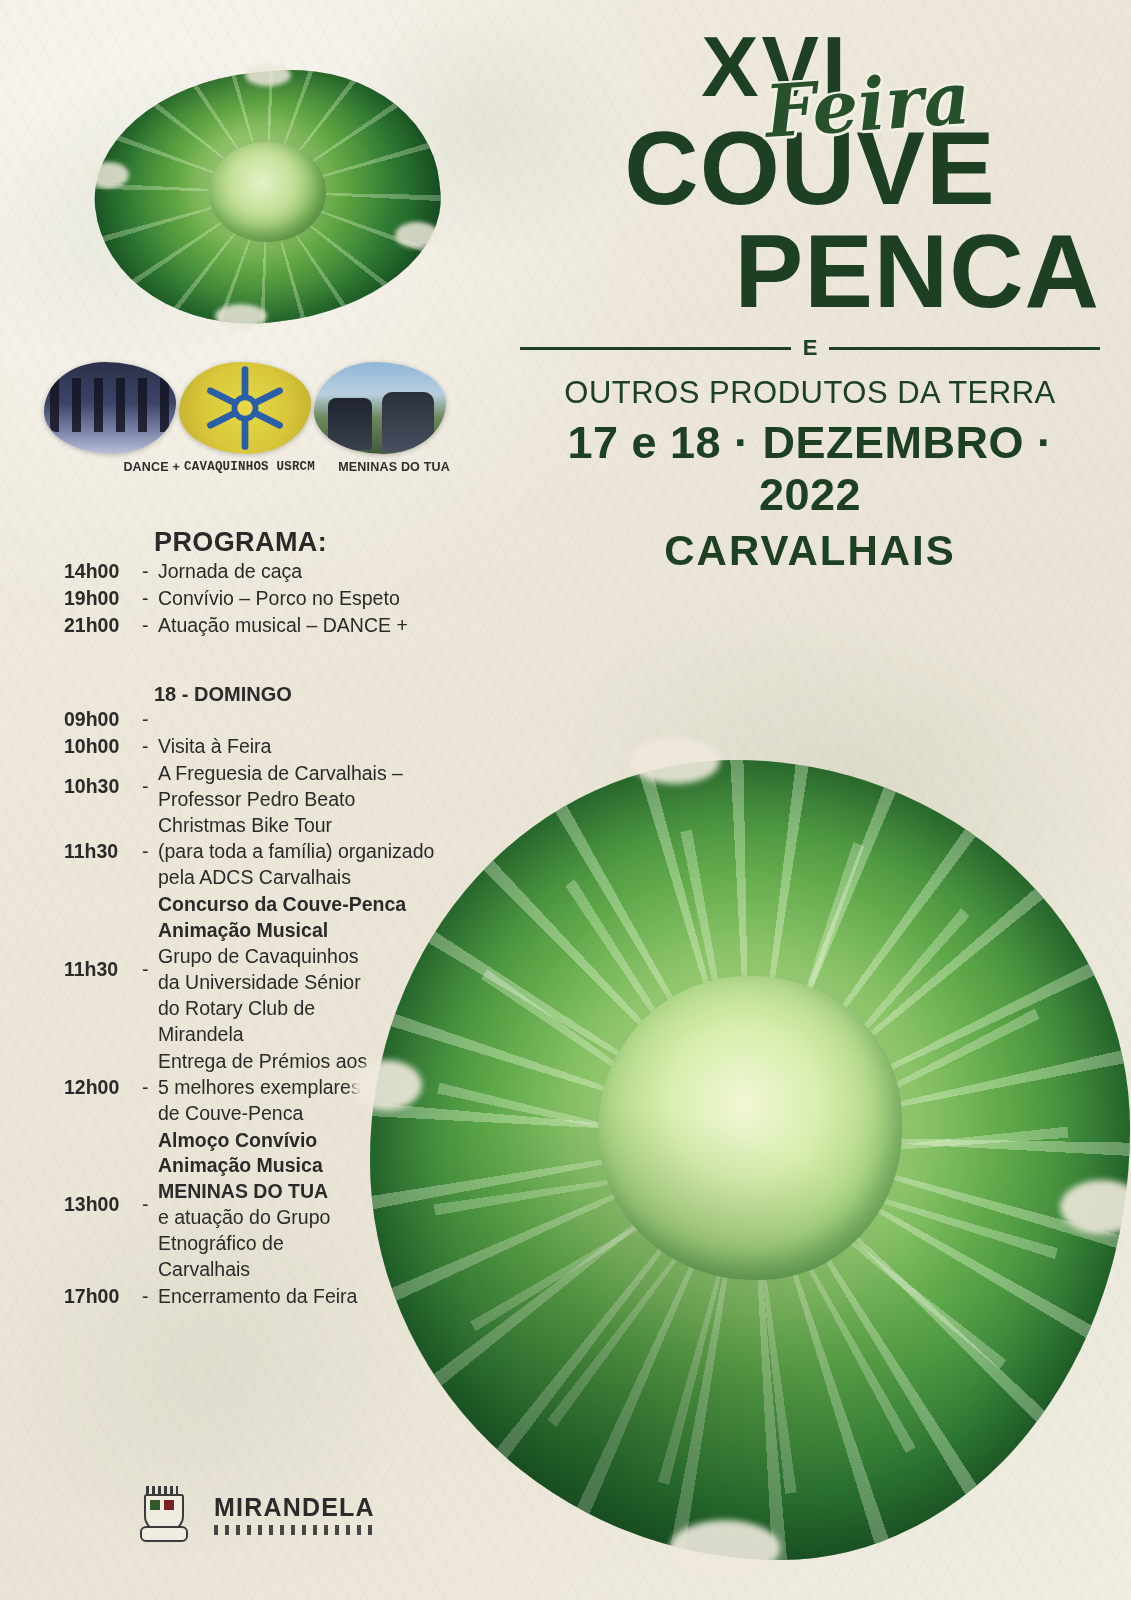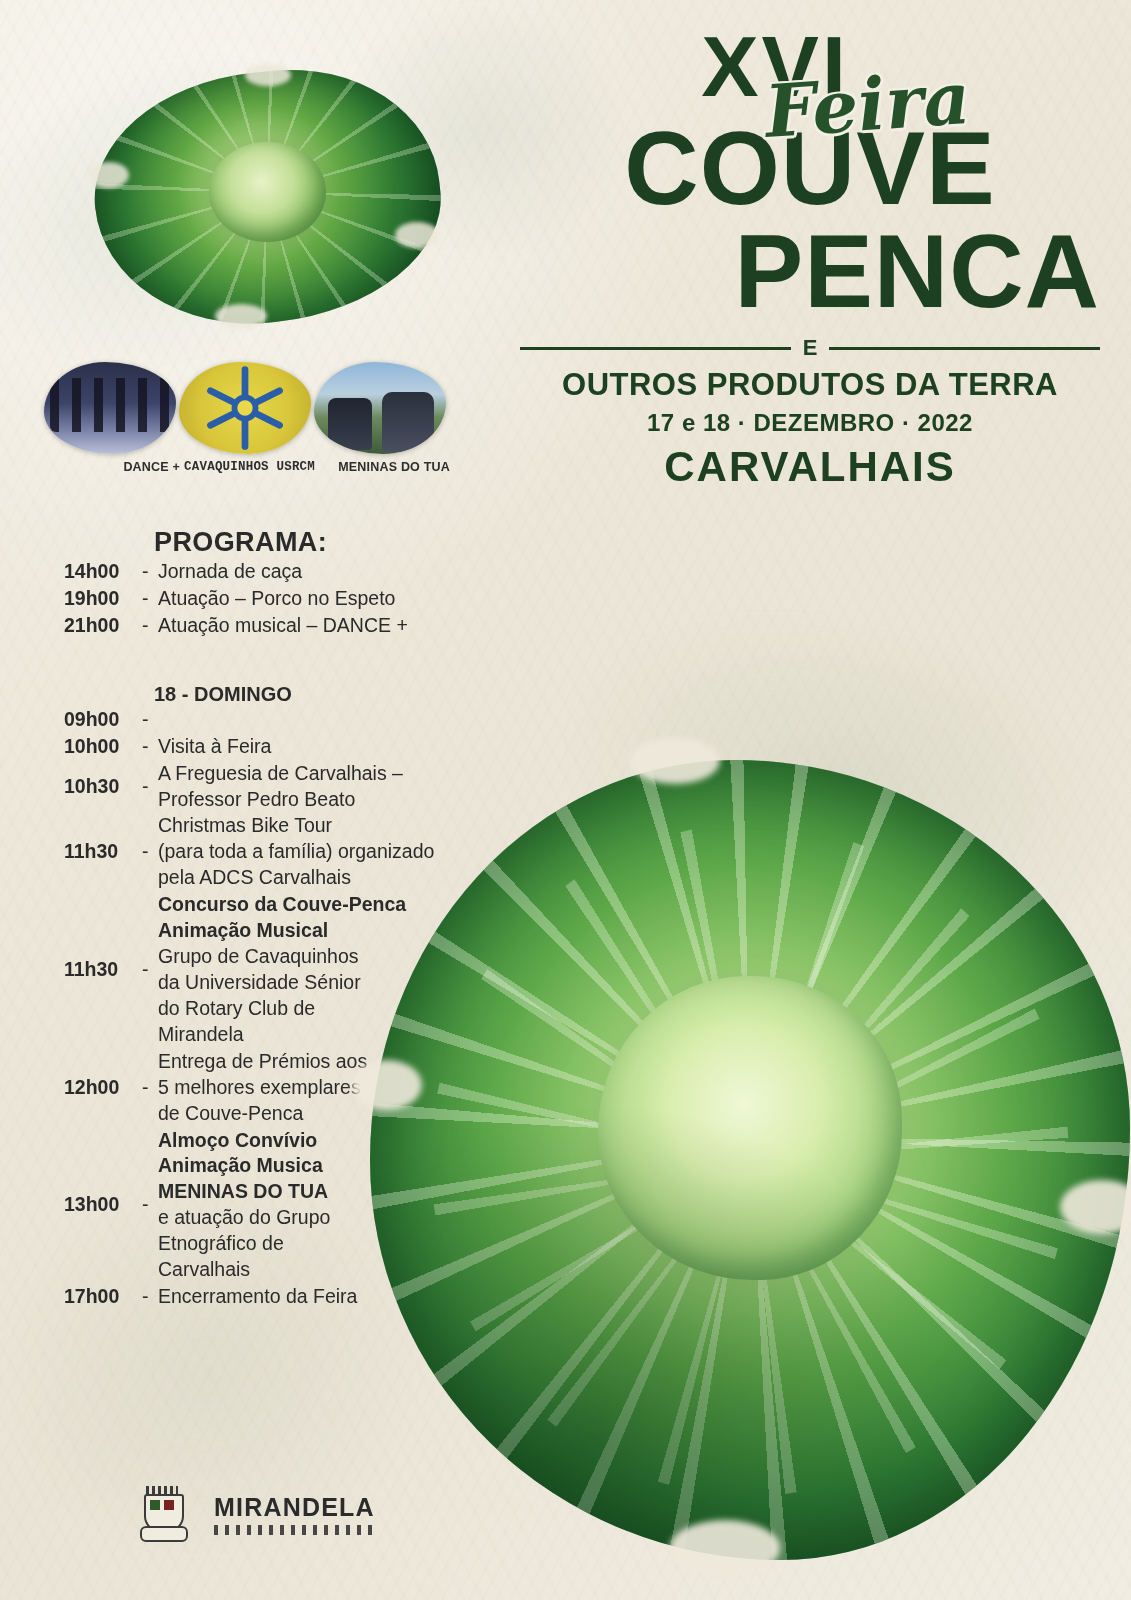--- a/index.html
+++ b/index.html
@@ -259,26 +259,26 @@
     height: 3px;
     background: #1d4023;
     flex: 1;
   }
   .e-row .e-letter {
     font-size: 22px;
     font-weight: bold;
   }
   .subtitle {
     font-size: 31px;
-    font-weight: bold;
+    font-weight: normal;
     letter-spacing: 0.5px;
-    margin-top: 6px;
+    margin-top: 14px;
   }
   .dates {
-    font-size: 24px;
+    font-size: 45px;
     font-weight: bold;
     margin-top: 6px;
     letter-spacing: 0.5px;
   }
   .place {
     font-size: 42px;
     font-weight: bold;
     letter-spacing: 2px;
     margin-top: 6px;
   }
@@ -459,21 +459,21 @@
 
 
     <div class="row">
       <div class="time">14h00</div>
       <div class="dash">-</div>
       <div class="desc">Jornada de caça</div>
     </div>
     <div class="row">
       <div class="time">19h00</div>
       <div class="dash">-</div>
-      <div class="desc">Atuação – Porco no Espeto</div>
+      <div class="desc">Convívio – Porco no Espeto</div>
     </div>
     <div class="row">
       <div class="time">21h00</div>
       <div class="dash">-</div>
       <div class="desc"><span>Atuação musical – DANCE +</span></div>
     </div>
 
     <div class="day-title second">18 - DOMINGO</div>
 
     <div class="row">

